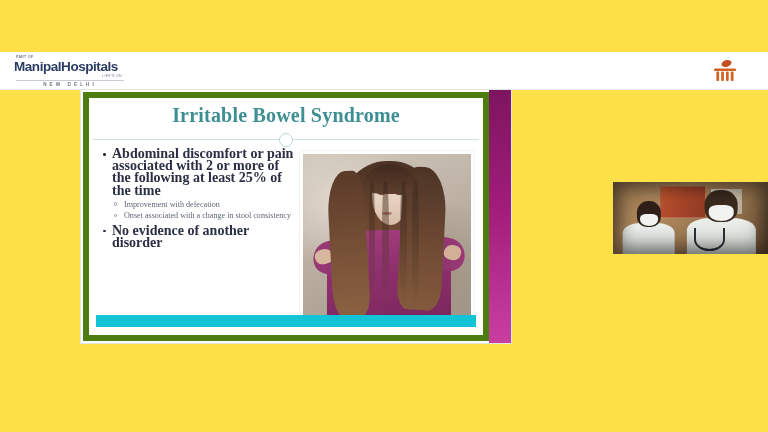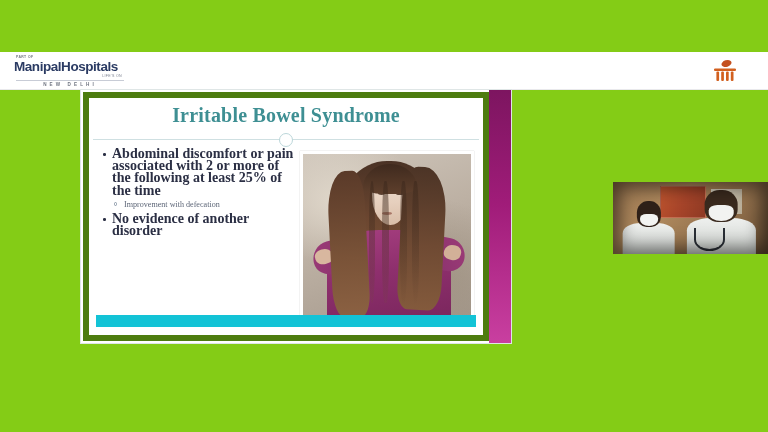--- a/index.html
+++ b/index.html
@@ -12,21 +12,21 @@
     height: 432px;
     overflow: hidden;
     font-family: "Liberation Sans", sans-serif;
     position: relative;
   }
 
   
   #stage {
     position: absolute;
     inset: 0;
-    background: #84cc16;
+    background: #fde047;
   }
 
   
   #brand-bar {
     position: absolute;
     left: 0;
     top: 52px;
     width: 768px;
     height: 37px;
     background: #ffffff;
@@ -496,20 +496,21 @@
 
       <div id="slide-title">Irritable Bowel Syndrome</div>
       <div id="title-divider"></div>
       <div id="title-circle"></div>
 
       <div id="bullet-column">
 
         <div class="bullet-l1">Abdominal discomfort or pain associated with 2 or more of the following at least 25% of the time</div>
         <div class="sublist">
           <div class="bullet-l2">Improvement with defecation</div>
+          <div class="bullet-l2">Onset associated with a change in stool consistency</div>
         </div>
 
         <div class="bullet-l1">No evidence of another disorder</div>
 
       </div>
 
       <div id="slide-photo">
         <div class="photo-canvas">
           <div class="pt-bg-warm"></div>
           <div class="pt-hair-back"></div>

